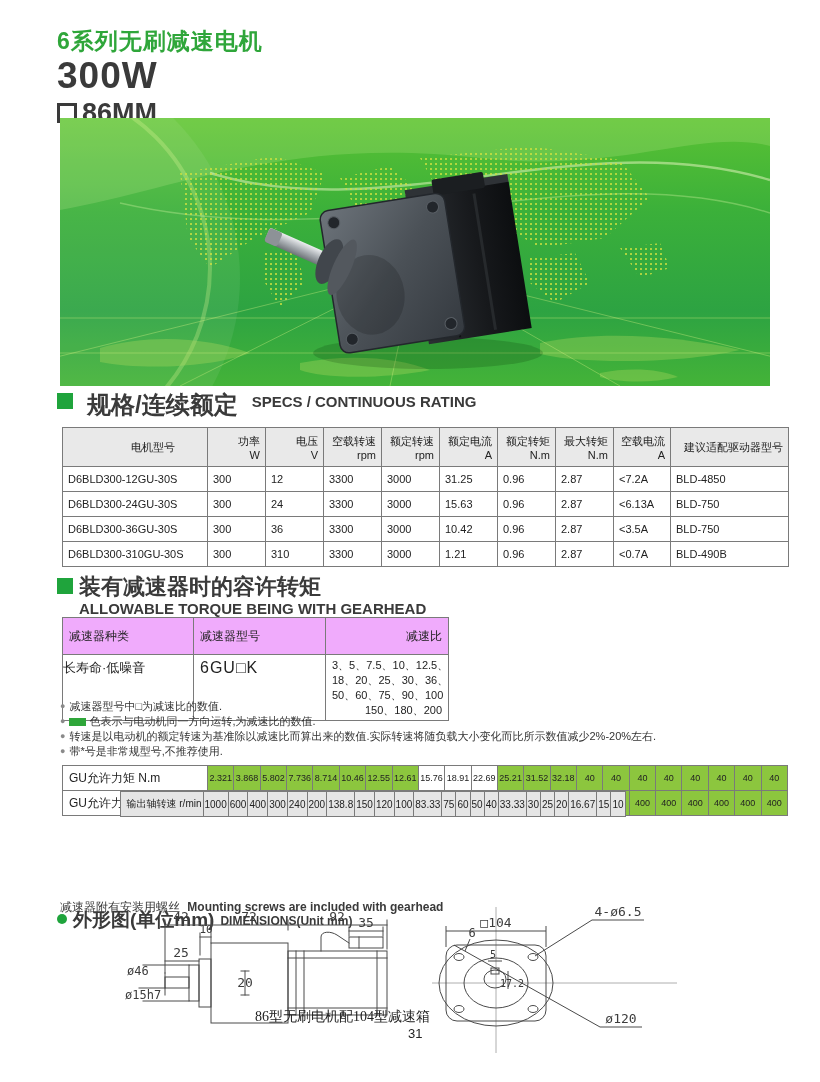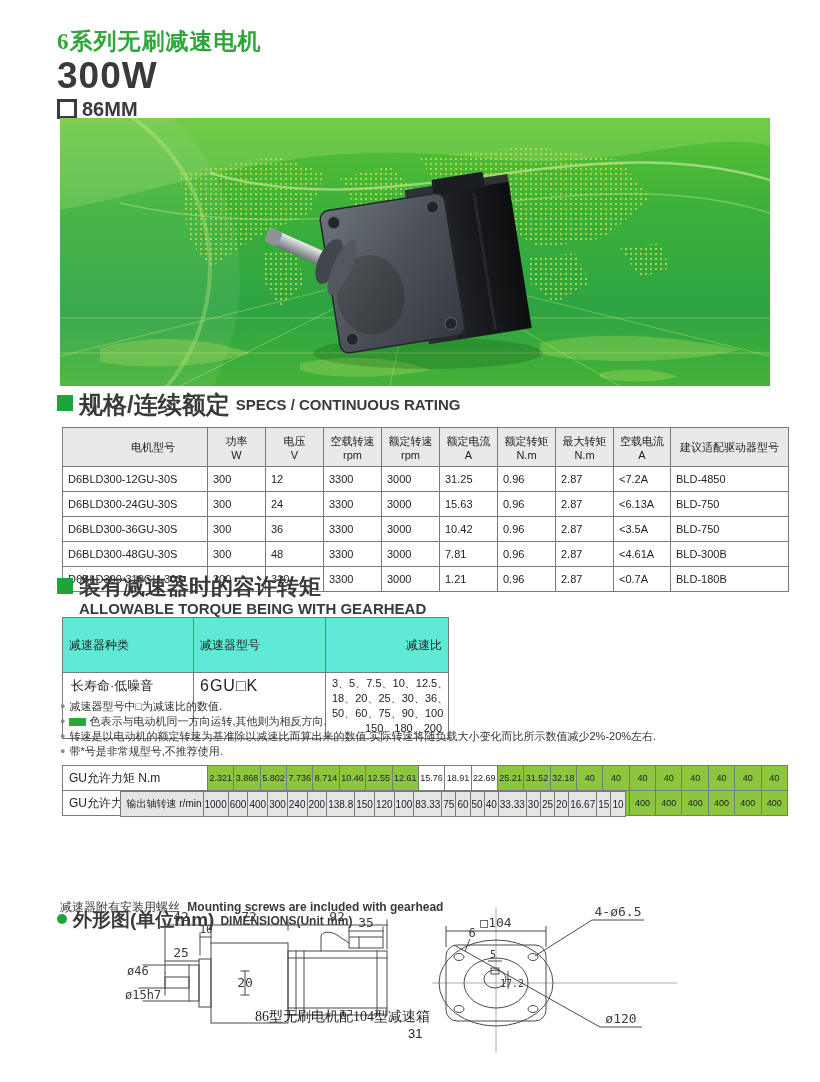--- a/index.html
+++ b/index.html
@@ -1,44 +1,44 @@
 <!DOCTYPE html>
 <html><head>
 <meta charset="utf-8">
 <style>
   html,body{margin:0;padding:0;background:#ffffff;}
   .page{position:relative;width:820px;height:1082px;background:#fff;overflow:hidden;
         font-family:"Liberation Sans","DejaVu Sans",sans-serif;color:#333;}
   
   .hdr{position:absolute;left:57px;top:26px;}
-  .hdr .series{font-size:23px;font-weight:bold;color:#2fa63a;letter-spacing:1px;font-family:Liberation Serif, serif;}
+  .hdr .series{font-size:23px;font-weight:bold;color:#2fa63a;letter-spacing:1px;}
   .hdr .power{font-size:37px;font-weight:bold;color:#3a3a3a;line-height:1.05;letter-spacing:1px;}
-  .hdr .frame{font-size:20px;font-weight:bold;color:#3a3a3a;display:flex;align-items:center;gap:5px;margin-top:2px;}
+  .hdr .frame{font-size:27px;font-weight:bold;color:#3a3a3a;display:flex;align-items:center;gap:5px;margin-top:2px;}
   .frame-square{display:inline-block;width:14px;height:14px;border:3px solid #3a3a3a;}
   
   .banner{position:absolute;left:60px;top:118px;width:710px;height:268px;}
   
-  .sec-title{position:absolute;display:flex;align-items:center;gap:6px;}
+  .sec-title{position:absolute;display:flex;align-items:flex-start;gap:14px;}
   .sq-bullet{width:16px;height:16px;background:#1fa43c;margin-bottom:4px;}
   .sec-cn{font-size:24px;font-weight:bold;color:#3a3a3a;line-height:1;}
   .sec-en{font-size:15px;font-weight:bold;color:#3a3a3a;padding-bottom:2px;}
   
   table{border-collapse:collapse;table-layout:fixed;}
   td,th{border:1px solid #7a7a7a;overflow:hidden;white-space:nowrap;}
   .spec-table{position:absolute;left:62px;top:427px;width:726px;}
-  .spec-table th{background:#e9e9e9;font-weight:normal;font-size:11px;text-align:center;
+  .spec-table th{background:#e9e9e9;font-weight:normal;font-size:11px;text-align:right;
                  padding:2px 5px;height:34px;vertical-align:middle;color:#222;}
   .spec-table th.c{text-align:center;padding-left:41px;}
   .spec-table td{font-size:11px;height:22px;padding:1px 5px;color:#222;background:#fff;}
   .gear-table{position:absolute;left:62px;top:617px;width:386px;}
-  .gear-table th{background:#5eead4;font-weight:normal;font-size:12px;text-align:left;
-                 padding:17px 6px;height:20px;color:#222;}
+  .gear-table th{background:#f0abfc;font-weight:normal;font-size:12px;text-align:left;
+                 padding:8px 6px;height:20px;color:#222;}
   .gear-table th.r{text-align:right;}
   .gear-table td{vertical-align:middle;background:#fff;color:#222;}
-  .gear-type{font-size:13px;padding:4px 8px;}
+  .gear-type{font-size:13px;padding:4px 0;}
   .gear-model{font-size:16px;padding:4px 6px;letter-spacing:1px;}
   .gear-ratios{font-size:11px;text-align:right;padding:3px 6px;line-height:1.35;}
   .gear-ratios div{white-space:nowrap;}
   
   .notes{position:absolute;left:60px;top:699px;width:730px;}
   .note{font-size:11px;color:#333;line-height:15px;display:flex;align-items:center;}
   .note .bullet{color:#8a8a8a;font-size:9px;margin-right:4px;}
   .note .swatch{display:inline-block;width:17px;height:8px;background:#2fa63a;margin-right:3px;}
   
   .ratio-table{position:absolute;left:62px;top:765px;width:726px;}
@@ -256,42 +256,30 @@
           <td>36</td>
           <td>3300</td>
           <td>3000</td>
           <td>10.42</td>
           <td>0.96</td>
           <td>2.87</td>
           <td>&lt;3.5A</td>
           <td>BLD-750</td>
         </tr>
         <tr>
-          <td>D6BLD300-48GU-30S</td>
-          <td>300</td>
-          <td>48</td>
-          <td>3300</td>
-          <td>3000</td>
-          <td>7.81</td>
-          <td>0.96</td>
-          <td>2.87</td>
-          <td>&lt;4.61A</td>
-          <td>BLD-300B</td>
-        </tr>
-        <tr>
           <td>D6BLD300-310GU-30S</td>
           <td>300</td>
           <td>310</td>
           <td>3300</td>
           <td>3000</td>
           <td>1.21</td>
           <td>0.96</td>
           <td>2.87</td>
           <td>&lt;0.7A</td>
-          <td>BLD-180B</td>
+          <td>BLD-490B</td>
         </tr>
       </tbody>
   </table>
 
   <div class="sec-title" style="left:57px;top:576px;flex-direction:column;align-items:flex-start;gap:2px;">
     <div style="display:flex;align-items:flex-end;gap:6px;">
       <div class="sq-bullet"></div>
       <div class="sec-cn" style="font-size:22px;">装有减速器时的容许转矩</div>
     </div>
     <div class="sec-en" style="margin-left:22px;">ALLOWABLE TORQUE BEING WITH GEARHEAD</div>
@@ -325,21 +313,21 @@
   </table>
 
   <div class="notes" id="notes">
       <div class="note">
         <span class="bullet">●</span>
         <span>减速器型号中□为减速比的数值.</span>
       </div>
       <div class="note">
         <span class="bullet">●</span>
         <span class="swatch"></span>
-        <span>色表示与电动机同一方向运转,其他则为相反方向.</span>
+        <span>色表示与电动机同一方向运转,为减速比的数值.</span>
       </div>
       <div class="note">
         <span class="bullet">●</span>
         <span>转速是以电动机的额定转速为基准除以减速比而算出来的数值.实际转速将随负载大小变化而比所示数值减少2%-20%左右.</span>
       </div>
       <div class="note">
         <span class="bullet">●</span>
         <span>带*号是非常规型号,不推荐使用.</span>
       </div>
     </div>

